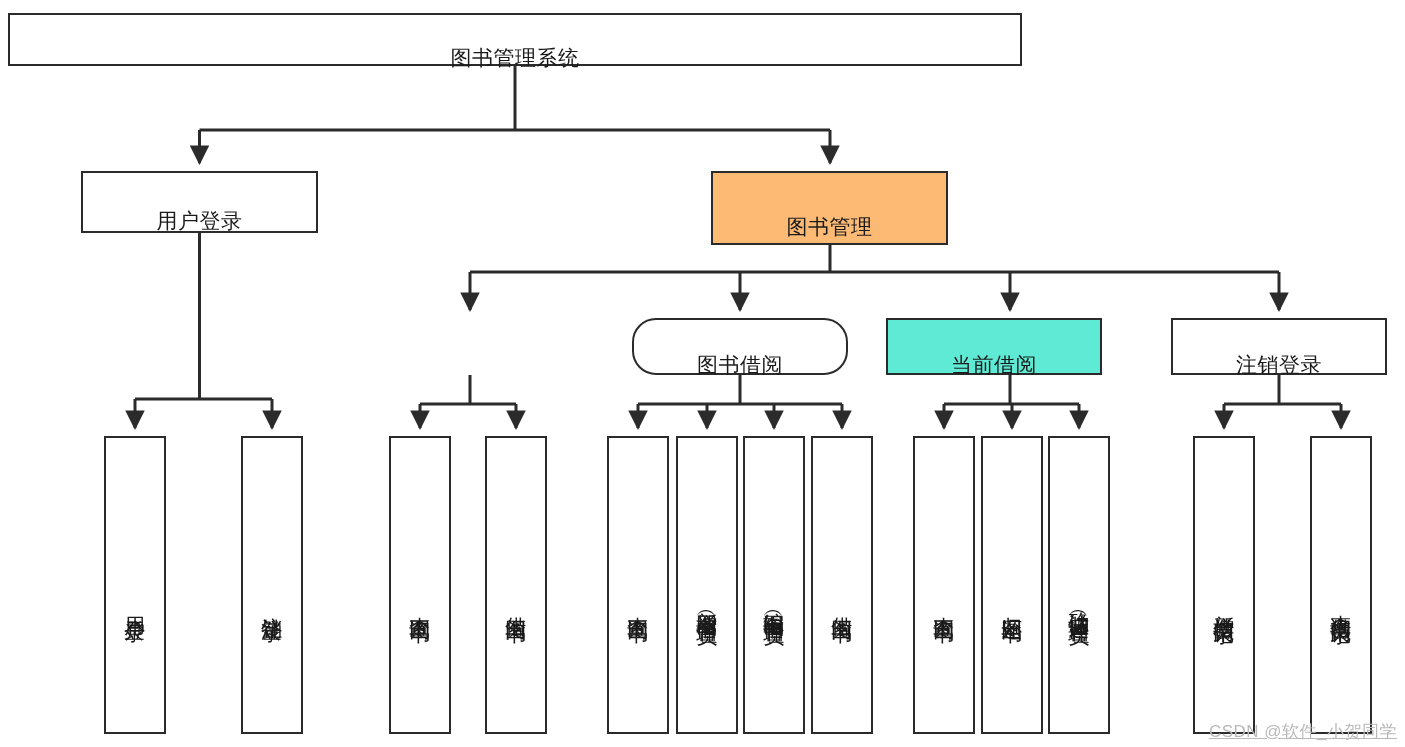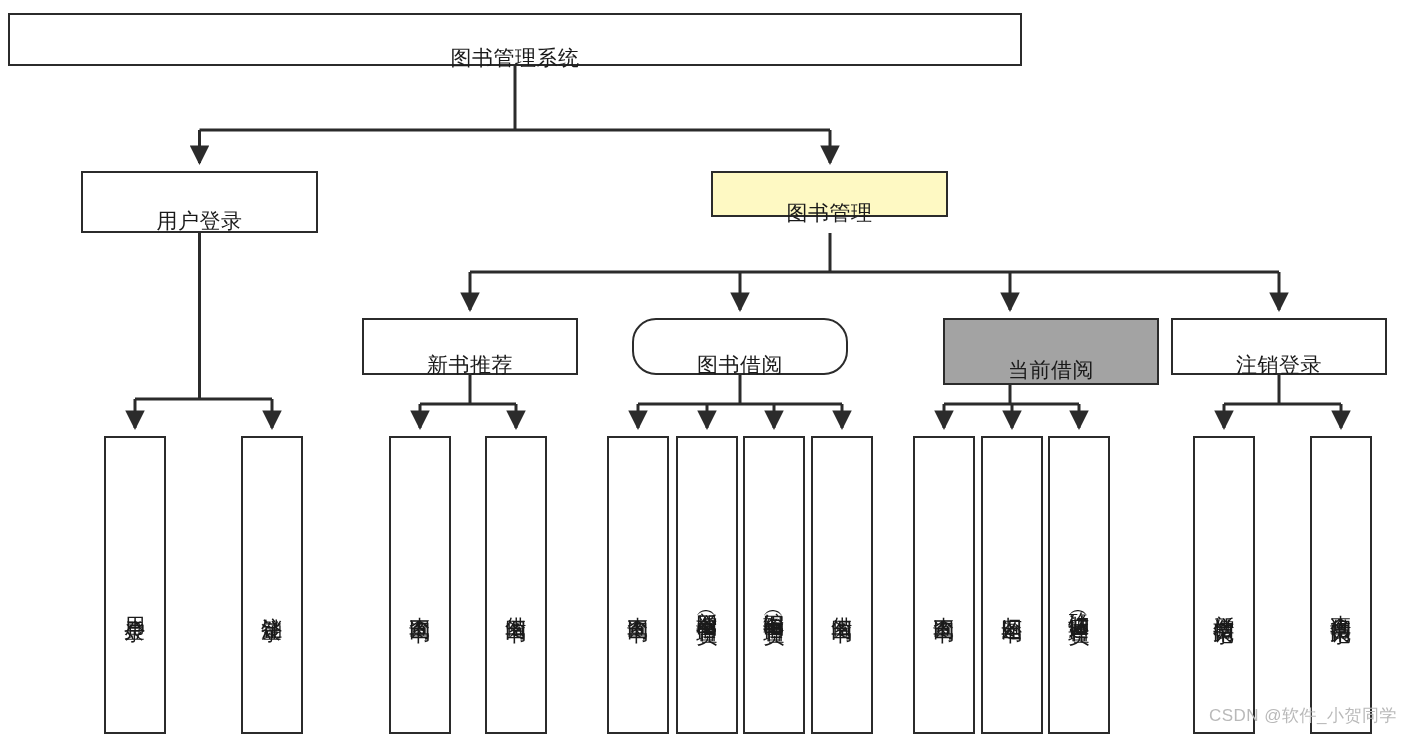--- a/index.html
+++ b/index.html
@@ -53,25 +53,26 @@
     writing-mode: vertical-rl;
     text-orientation: upright;
     font-size: 21px;
     line-height: 1.12;
     letter-spacing: 2px;
     max-height: 100%;
   }
   #watermark {
     position: absolute;
     right: 8px;
-    bottom: 20px;
+    bottom: 4px;
     font-size: 17px;
     color: #b9b9b9;
     white-space: nowrap;
     letter-spacing: 0.5px;
+    text-decoration: underline;
   }
 </style>
 </head>
 <body>
 
 <div id="canvas" style="background: rgb(255, 255, 255);">
 
   <svg id="edges" viewBox="0 0 1405 747">
     <defs>
       <marker id="arrow" viewBox="0 0 10 10" refX="9" refY="5" markerWidth="6.5" markerHeight="6.5" orient="auto-start-reverse">
@@ -122,31 +123,28 @@
     </g>
   </svg>
 
   <div class="node horiz" style="left: 8px; top: 13px; width: 1014px; height: 53px; border-color: rgb(43, 43, 43); background: rgb(255, 255, 255); color: rgb(26, 26, 26);">
     <span class="label">图书管理系统</span>
   </div>
 
   <div class="node horiz" style="left: 81px; top: 171px; width: 237px; height: 62px; border-color: rgb(43, 43, 43); background: rgb(255, 255, 255); color: rgb(26, 26, 26);">
     <span class="label">用户登录</span>
   </div>
-  <div class="node horiz" style="left: 711px; top: 171px; width: 237px; height: 46px; border-color: rgb(43, 43, 43); background: #fef9c3; color: rgb(26, 26, 26);">
+  <div class="node horiz" style="left: 711px; top: 171px; width: 237px; height: 74px; border-color: rgb(43, 43, 43); background: #fdba74; color: rgb(26, 26, 26);">
     <span class="label">图书管理</span>
   </div>
 
-  <div class="node horiz" style="left: 362px; top: 318px; width: 216px; height: 57px; border-color: rgb(43, 43, 43); background: rgb(255, 255, 255); color: rgb(26, 26, 26);">
-    <span class="label">新书推荐</span>
-  </div>
   <div class="node horiz" style="left: 632px; top: 318px; width: 216px; height: 57px; border-color: rgb(43, 43, 43); background: rgb(255, 255, 255); color: rgb(26, 26, 26); border-radius: 24px;">
     <span class="label">图书借阅</span>
   </div>
-  <div class="node horiz" style="left: 943px; top: 318px; width: 216px; height: 67px; border-color: rgb(43, 43, 43); background: #a3a3a3; color: rgb(26, 26, 26);">
+  <div class="node horiz" style="left: 886px; top: 318px; width: 216px; height: 57px; border-color: rgb(43, 43, 43); background: #5eead4; color: rgb(26, 26, 26);">
     <span class="label">当前借阅</span>
   </div>
   <div class="node horiz" style="left: 1171px; top: 318px; width: 216px; height: 57px; border-color: rgb(43, 43, 43); background: rgb(255, 255, 255); color: rgb(26, 26, 26);">
     <span class="label">注销登录</span>
   </div>
 
   <div class="node vert" style="left: 104px; top: 436px; width: 62px; height: 298px; border-color: rgb(43, 43, 43); background: rgb(255, 255, 255); color: rgb(26, 26, 26);">
     <span class="label">用户登录</span>
   </div>
   <div class="node vert" style="left: 241px; top: 436px; width: 62px; height: 298px; border-color: rgb(43, 43, 43); background: rgb(255, 255, 255); color: rgb(26, 26, 26);">

